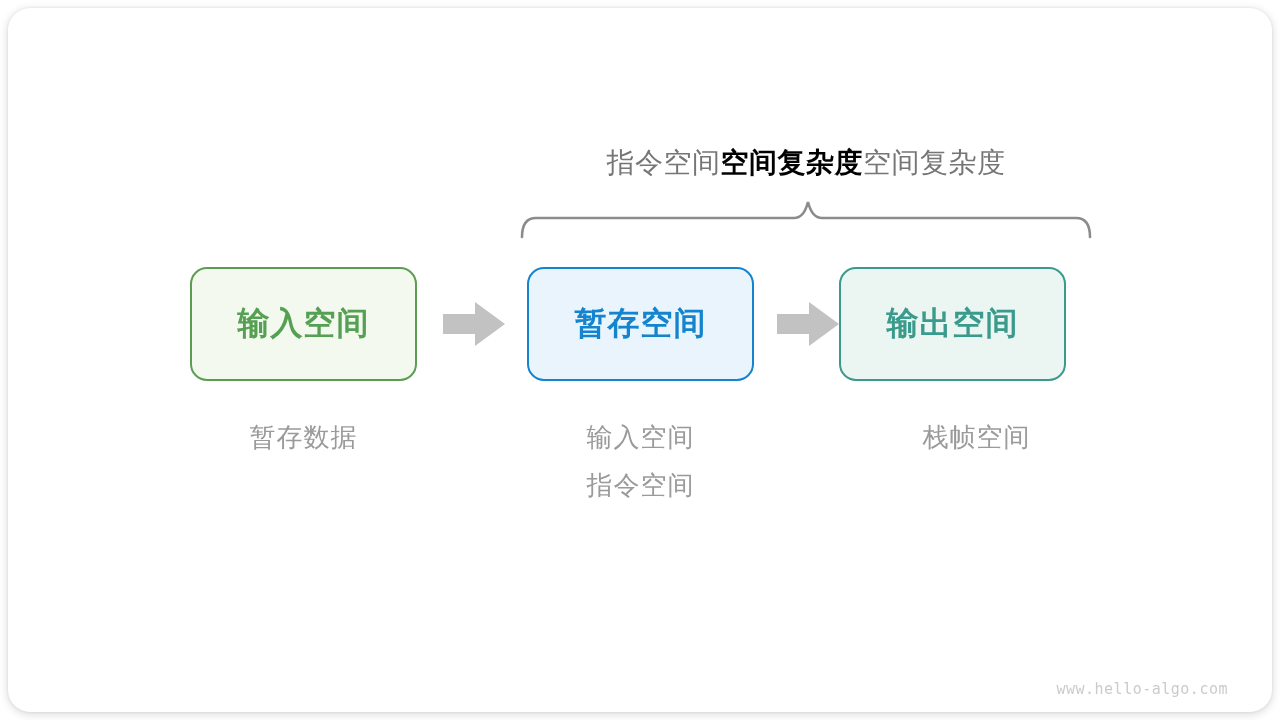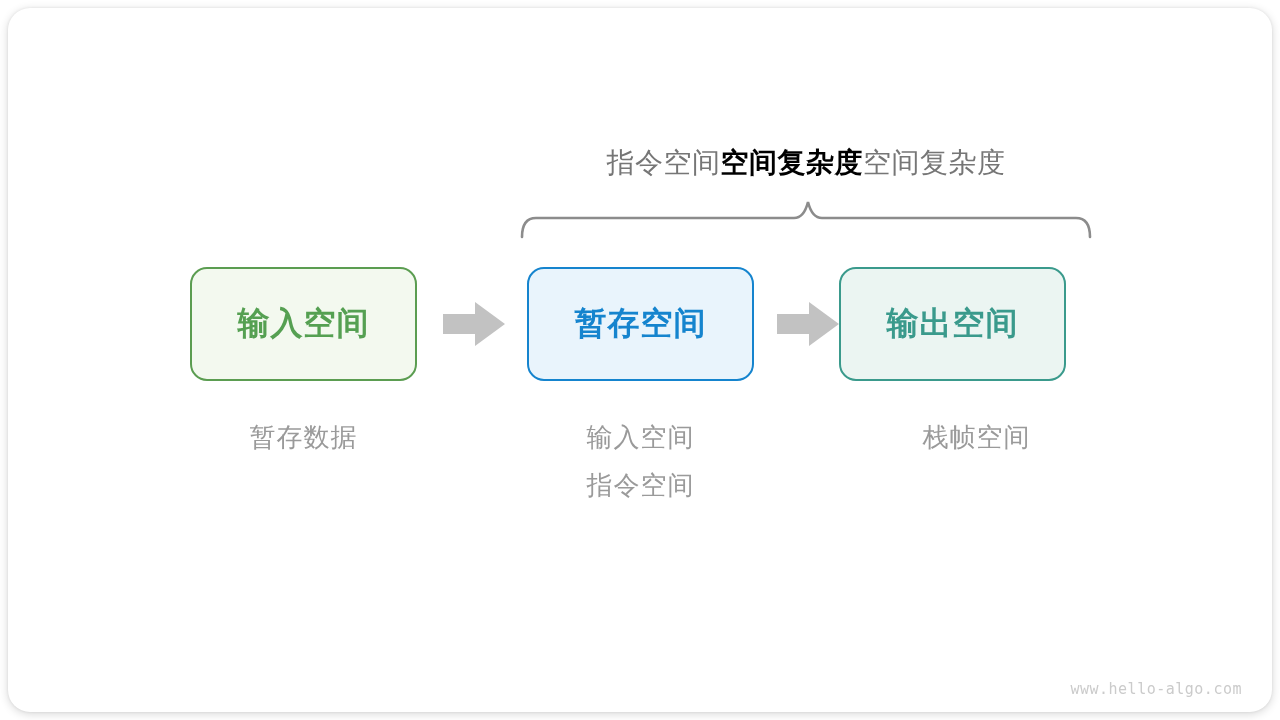--- a/index.html
+++ b/index.html
@@ -61,21 +61,21 @@
     line-height: 48px;
     color: #9a9a9a;
     letter-spacing: 1px;
   }
   .note-input  { left: 190px; }
   .note-temp   { left: 527px; }
   .note-output { left: 863px; }
 
   .watermark {
     position: absolute;
-    right: 38px; bottom: 22px;
+    right: 52px; bottom: 22px;
     font-family: "DejaVu Sans Mono", "Liberation Mono", monospace;
     font-size: 15px;
     color: #cbcbcb;
     letter-spacing: 0.5px;
   }
 </style>
 </head>
 <body>
 
 <div class="card"></div>

